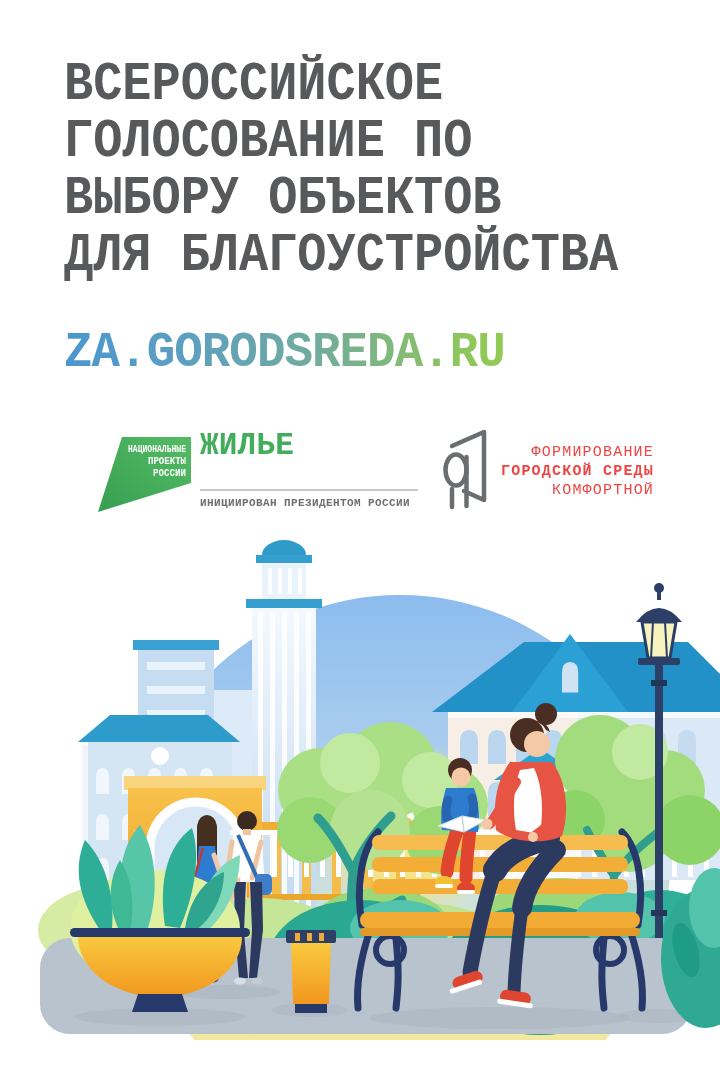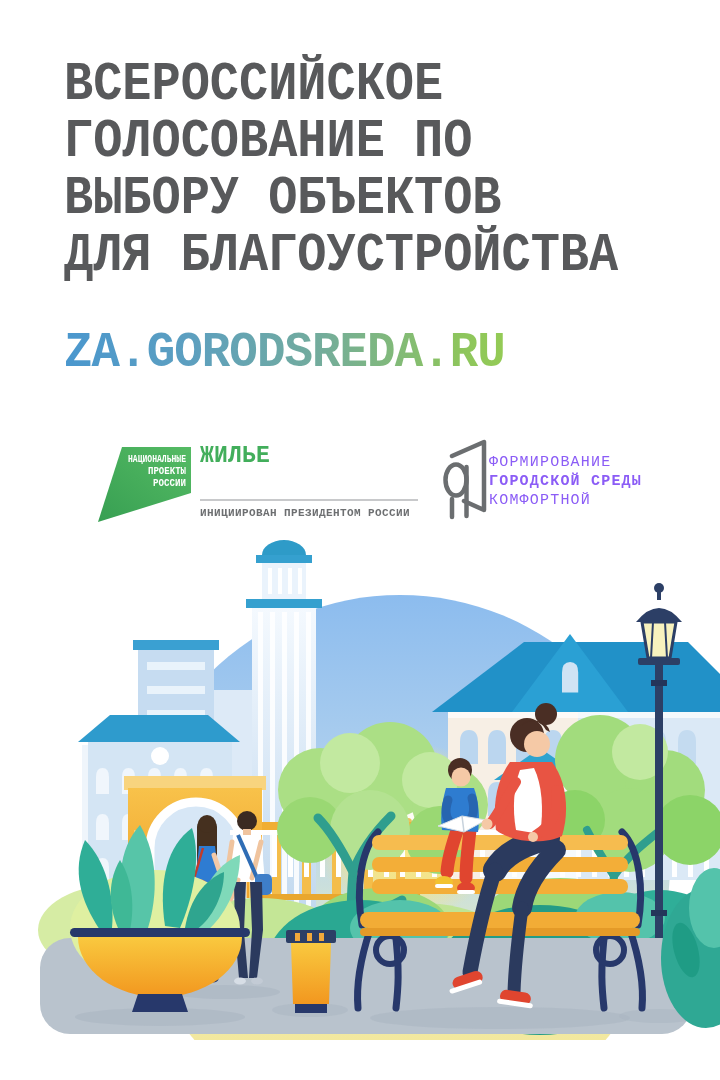--- a/index.html
+++ b/index.html
@@ -17,28 +17,28 @@
     position:absolute;left:64px;top:324px;
     font-size:50px;font-weight:bold;white-space:nowrap;letter-spacing:-1px;
     transform:scaleX(.95);transform-origin:left top;
     background:linear-gradient(90deg,#4A97CE 0%,#5C9FC0 28%,#73AC9C 58%,#8CC45F 88%,#94CB55 100%);
     -webkit-background-clip:text;background-clip:text;color:transparent;
   }
   .date{
     position:absolute;left:64px;top:387px;
     font-size:30px;color:#141414;letter-spacing:.5px;
   }
-  .logos{position:absolute;left:0;top:437px;width:720px;height:95px;}
+  .logos{position:absolute;left:0;top:427px;width:720px;height:95px;}
   .np-flag{position:absolute;left:98px;top:10px;}
   .np-program{position:absolute;left:200px;top:6px;}
-  .np-line{font-size:23px;line-height:26px;font-weight:bold;color:#42AE5B;letter-spacing:.2px;white-space:nowrap;}
+  .np-line{font-size:31px;line-height:26px;font-weight:bold;color:#42AE5B;letter-spacing:.2px;white-space:nowrap;}
   .np-divider{position:absolute;left:200px;top:62px;width:218px;height:2px;background:#C8C9CB;}
   .np-caption{position:absolute;left:200px;top:70px;font-size:11px;font-weight:bold;color:#6D6F71;letter-spacing:.4px;white-space:nowrap;}
   .fks{position:absolute;left:437px;top:0;display:flex;}
-  .fks-text{margin-left:0;padding-top:16px;color:#8b5cf6;}
+  .fks-text{margin-left:12px;padding-top:16px;color:#ef4444;text-align:right;}
   .fks-line{font-size:15px;line-height:19px;letter-spacing:1.2px;white-space:nowrap;}
   .fks-line.bold{font-weight:bold;}
   .scene{position:absolute;left:0;top:530px;width:720px;height:510px;}
 </style>
 </head>
 <body>
 
 <div class="poster">
 
   <div class="headline">

